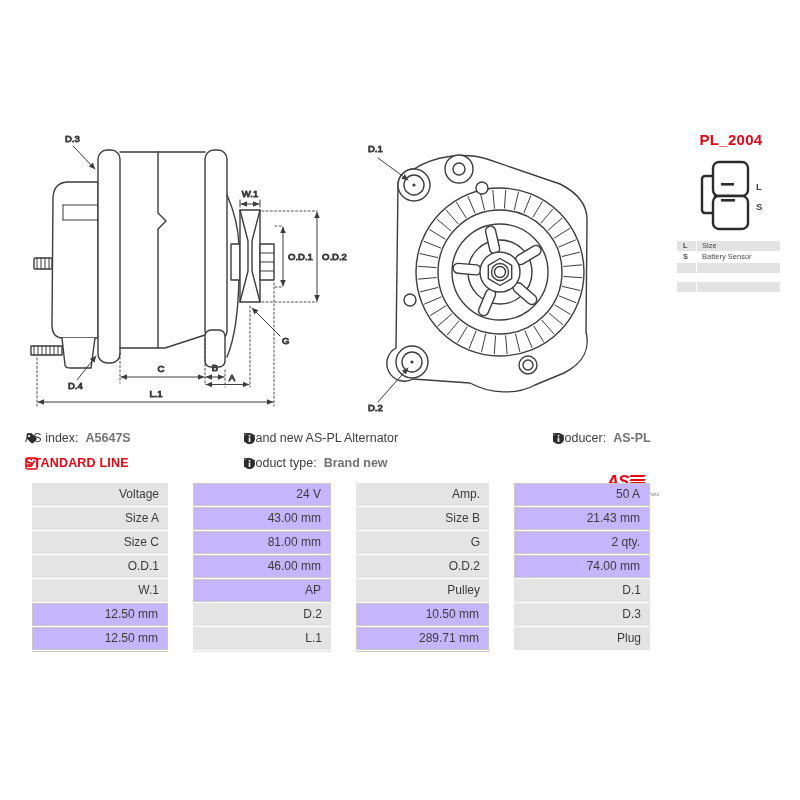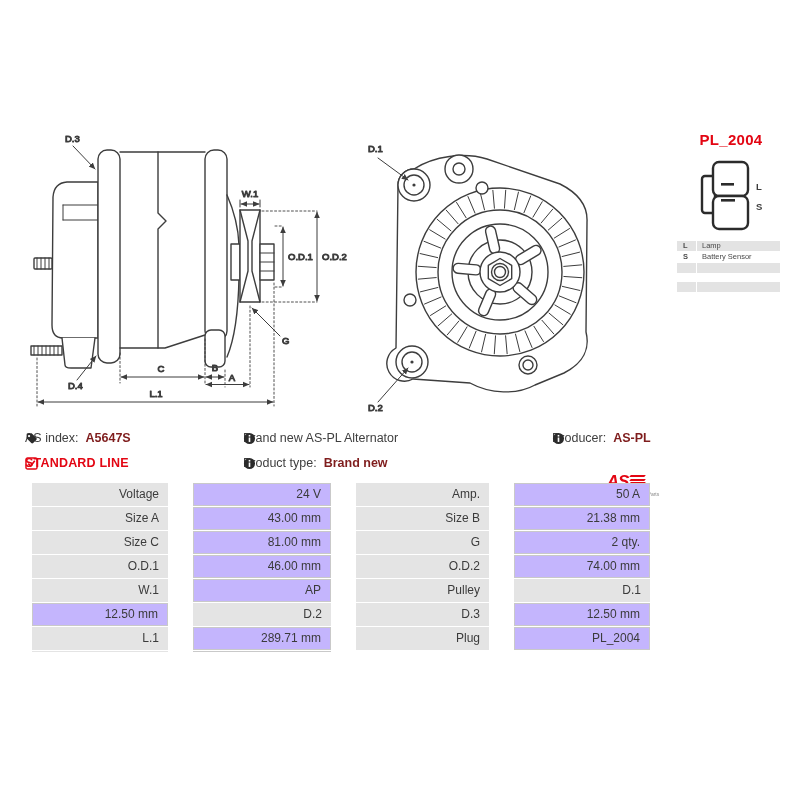--- a/index.html
+++ b/index.html
@@ -16,21 +16,21 @@
               font-size:15px;font-weight:bold;color:#e30613;letter-spacing:.3px;}
   .pin-table{position:absolute;left:677px;top:241px;width:103px;font-size:7.5px;color:#4a4a4a;}
   .pin-row{display:flex;gap:1px;height:10px;line-height:10px;margin-bottom:1px;}
   .pin-row .pin-key{width:19px;padding-left:6px;box-sizing:border-box;font-weight:bold;}
   .pin-row .pin-desc{flex:1;padding-left:5px;}
   .pin-row.gray .pin-key,.pin-row.gray .pin-desc{background:#e3e3e3;}
   .pin-row.white .pin-key,.pin-row.white .pin-desc{background:#fff;}
   .pin-spacer{height:8px;}
   
   .info-item{position:absolute;display:flex;align-items:center;gap:7px;font-size:12.5px;color:#3e3e3e;white-space:nowrap;}
-  .info-item b{color:#7f1d1d;}
+  .info-item b{color:#737373;}
   .badge-red{color:#e30613;font-weight:bold;letter-spacing:.2px;}
   .icn{display:inline-block;width:13px;height:13px;flex:0 0 13px;}
   .logo{position:absolute;left:597px;top:473px;width:58px;text-align:center;}
   .logo-mark{display:flex;align-items:center;justify-content:center;gap:2px;height:17px;}
   .logo-as{font-style:italic;font-weight:bold;font-size:17px;line-height:16px;color:#e30613;letter-spacing:-1px;}
   .logo-stripes{display:flex;flex-direction:column;gap:1.6px;}
   .logo-stripes i{display:block;width:15px;height:2.1px;background:#e30613;transform:skewX(-38deg);}
   .logo-tagline{font-size:5px;color:#8a8a8a;margin-top:1px;white-space:nowrap;}
   
   .spec-table{position:absolute;left:8px;top:483px;display:grid;
@@ -233,21 +233,21 @@
       <rect x="31" y="30" width="13" height="2.6" fill="#2b2b2b" stroke="none"></rect>
       <rect x="31" y="46" width="14" height="2.6" fill="#2b2b2b" stroke="none"></rect>
     </g>
     <text x="66" y="37" font-size="14" font-weight="bold" fill="#2b2b2b">L</text>
     <text x="66" y="57" font-size="14" font-weight="bold" fill="#2b2b2b">S</text>
   </svg>
 
   <div class="pin-table">
     <div class="pin-row gray">
       <span class="pin-key">L</span>
-      <span class="pin-desc">Lamp</span>
+      <span class="pin-desc">Size</span>
     </div>
     <div class="pin-row white">
       <span class="pin-key">S</span>
       <span class="pin-desc">Battery Sensor</span>
     </div>
     <div class="pin-row gray">
         <span class="pin-key"></span>
         <span class="pin-desc"></span>
       </div>
     <div class="pin-spacer"></div>
@@ -318,39 +318,40 @@
 
   <div class="spec-table">
     <div class="cell label">Voltage</div>
     <div class="cell value">24 V</div>
     <div class="cell label">Amp.</div>
     <div class="cell value">50 A</div>
 
     <div class="cell label">Size A</div>
     <div class="cell value">43.00 mm</div>
     <div class="cell label">Size B</div>
-    <div class="cell value">21.38 mm</div>
+    <div class="cell value">21.43 mm</div>
 
     <div class="cell label">Size C</div>
     <div class="cell value">81.00 mm</div>
     <div class="cell label">G</div>
     <div class="cell value">2 qty.</div>
 
     <div class="cell label">O.D.1</div>
     <div class="cell value">46.00 mm</div>
     <div class="cell label">O.D.2</div>
     <div class="cell value">74.00 mm</div>
 
     <div class="cell label">W.1</div>
     <div class="cell value">AP</div>
     <div class="cell label">Pulley</div>
 
     <div class="cell label">D.1</div>
     <div class="cell value">12.50 mm</div>
     <div class="cell label">D.2</div>
+    <div class="cell value">10.50 mm</div>
 
     <div class="cell label">D.3</div>
     <div class="cell value">12.50 mm</div>
     <div class="cell label">L.1</div>
     <div class="cell value">289.71 mm</div>
 
     <div class="cell label">Plug</div>
     <div class="cell value">PL_2004</div>
     <div class="cell label"></div>
     <div class="cell value"></div>

